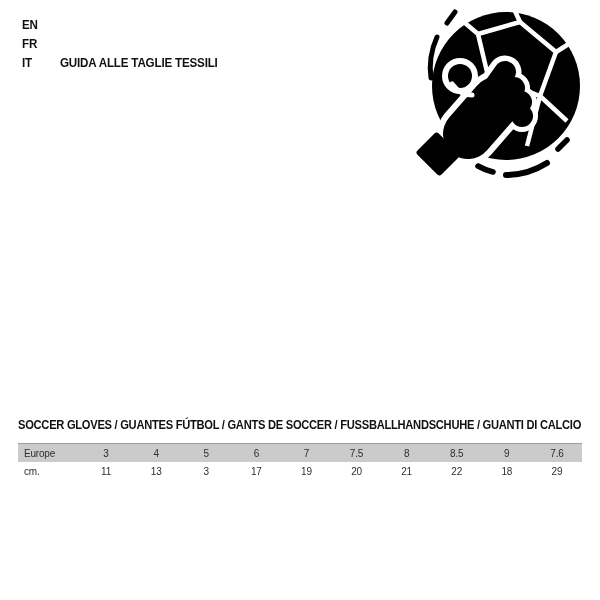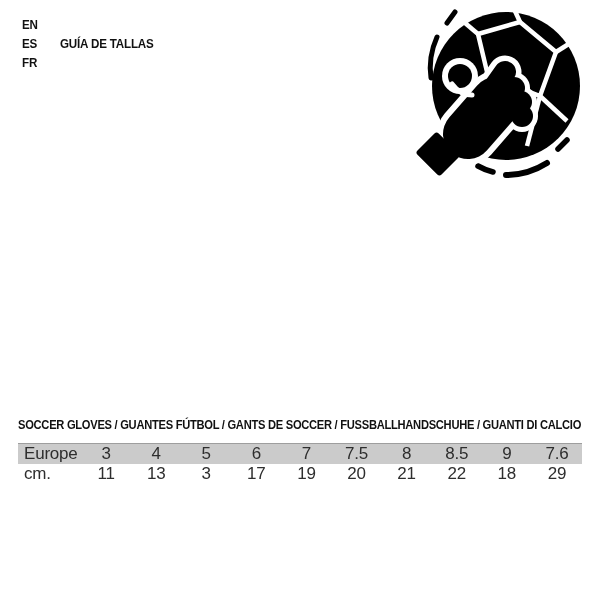--- a/index.html
+++ b/index.html
@@ -72,21 +72,21 @@
     position: absolute;
     left: 18px;
     top: 443px;
     width: 564px;
     border-collapse: collapse;
     table-layout: fixed;
   }
   .size-table td {
     height: 18px;
     padding: 0;
-    font-size: 17px;
+    font-size: 10px;
     color: var(--table-text, #2e2e2e);
     text-align: center;
     letter-spacing: -0.2px;
     vertical-align: middle;
   }
   .size-table td.row-label {
     text-align: left;
     padding-left: 6px;
     width: 57px;
   }
@@ -98,25 +98,25 @@
 </head>
 <body>
 
 <div class="canvas">
 
   <div class="lang-list">
     <div class="lang-row">
       <span class="lang-code"><span class="cond">EN</span></span>
     </div>
     <div class="lang-row">
-      <span class="lang-code"><span class="cond">ES</span></span>
-      <span class="lang-label"><span class="cond">GUÍA DE TALLAS</span></span>
+      <span class="lang-code"><span class="cond">FR</span></span>
     </div>
     <div class="lang-row">
-      <span class="lang-code"><span class="cond">FR</span></span>
+      <span class="lang-code"><span class="cond">IT</span></span>
+      <span class="lang-label"><span class="cond">GUIDA ALLE TAGLIE TESSILI</span></span>
     </div>
   </div>
 
   <div class="icon-wrap">
     <svg viewBox="0 0 190 205" width="190" height="205" xmlns="http://www.w3.org/2000/svg">
 
       <path d="M47,12 L39,23" stroke="#000" stroke-width="5" stroke-linecap="round" fill="none"></path>
       <path d="M29,37 Q20,57 23,78" stroke="#000" stroke-width="5" stroke-linecap="round" fill="none"></path>
 
       <circle cx="98" cy="86" r="74" fill="#000"></circle>

